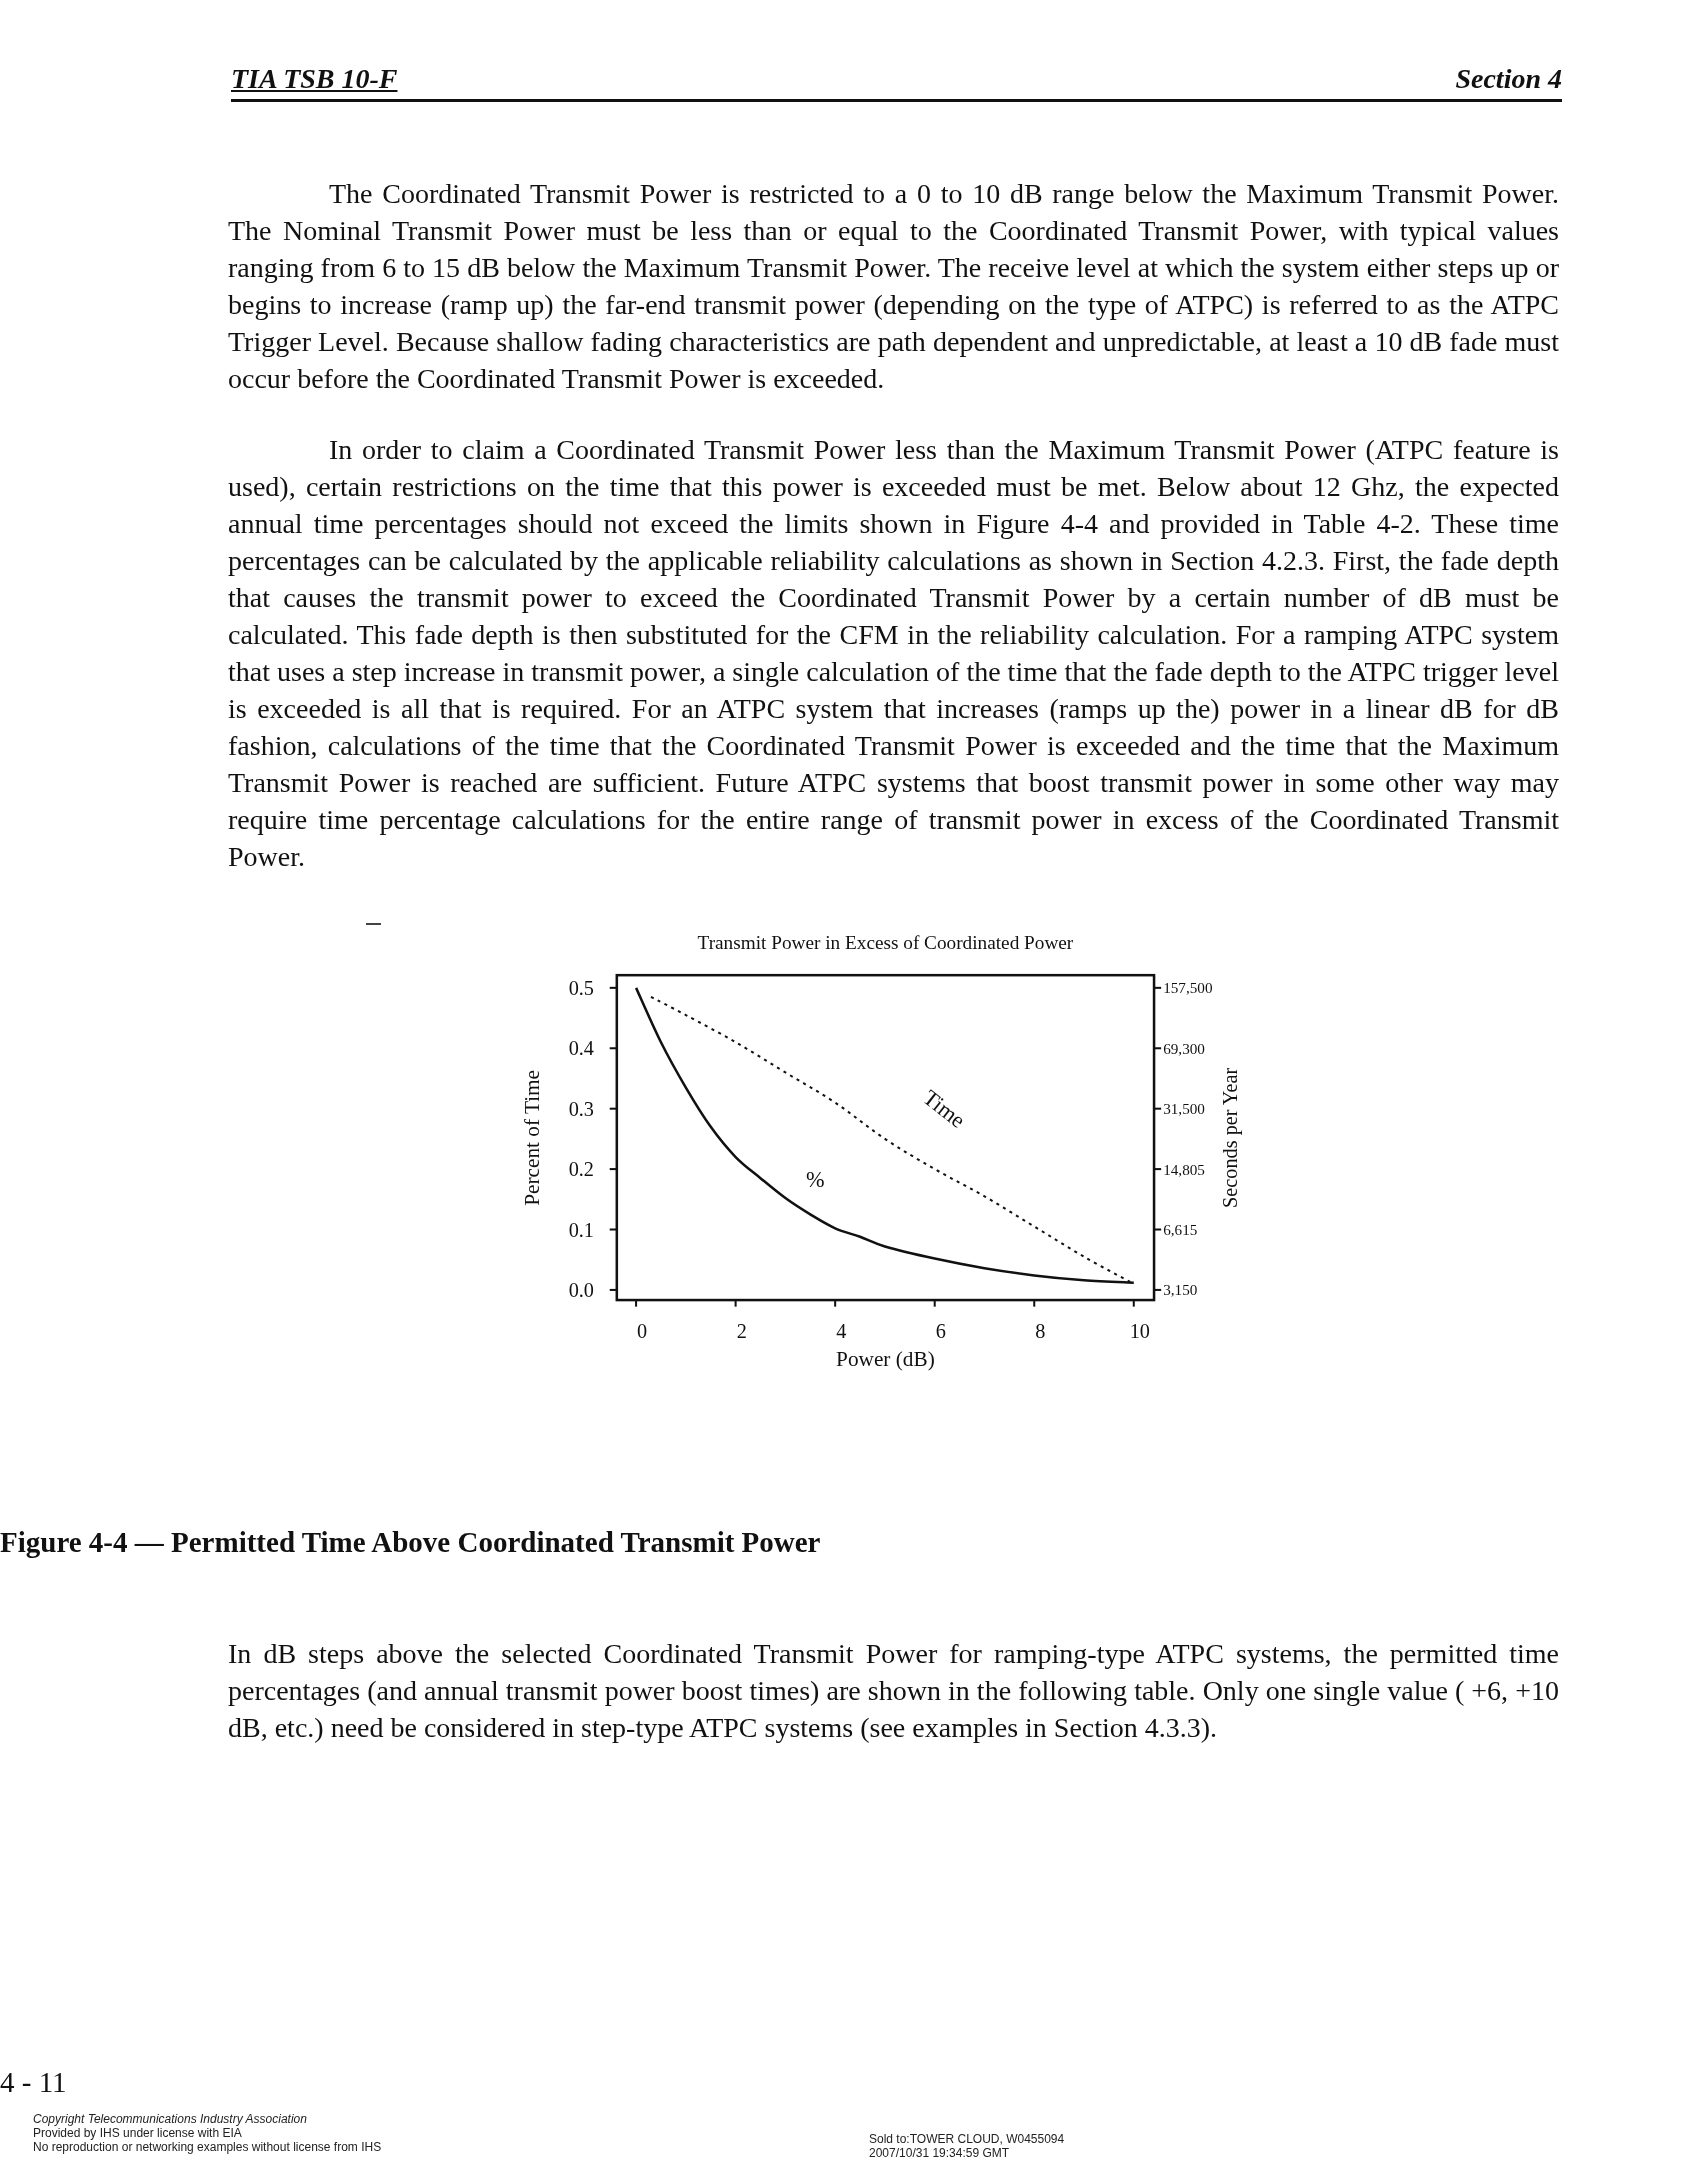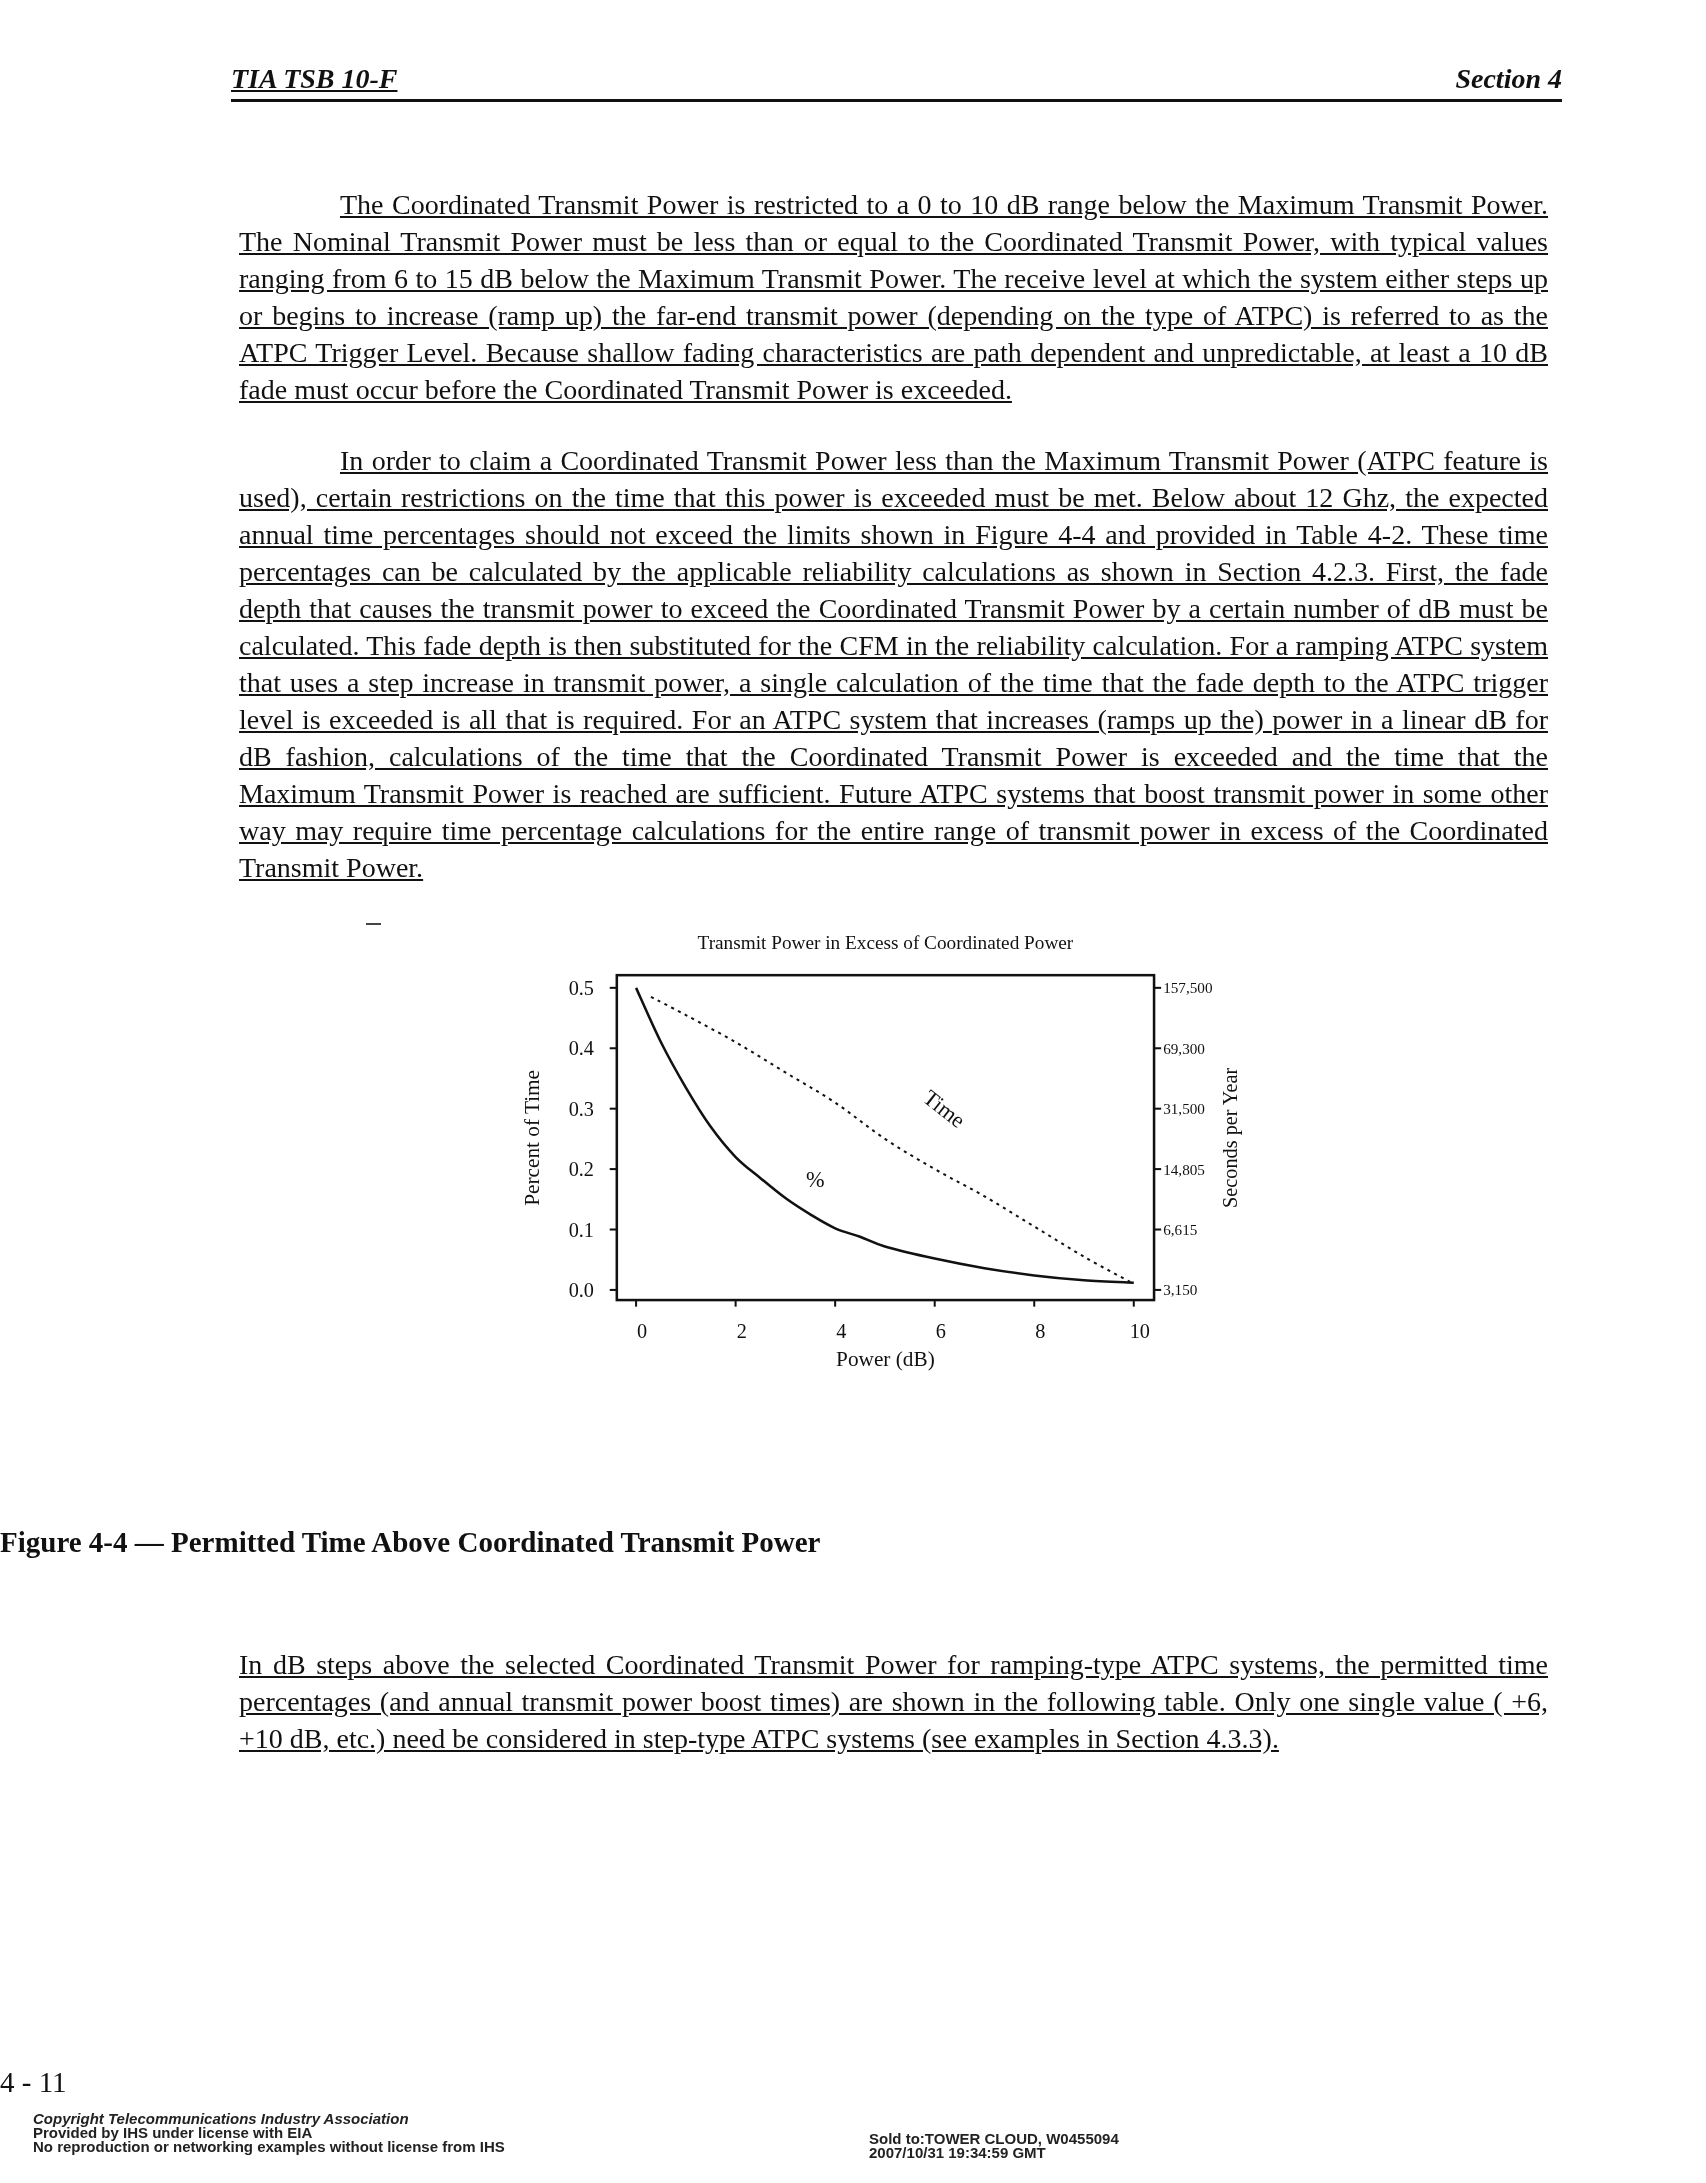--- a/index.html
+++ b/index.html
@@ -4,25 +4,25 @@
 <style>
   html, body { margin:0; padding:0; background:#ffffff; }
   body { width:1706px; height:2183px; position:relative; overflow:hidden;
          font-family:"Liberation Serif","DejaVu Serif",serif; color:#111; }
   .abs { position:absolute; }
   .hdr { top:63px; font-size:28px; font-weight:bold;font-style:italic; }
   .hdr-left { left:231px; text-decoration:underline; }
   .hdr-right { right:144px; }
   .hdr-rule { left:231px; right:144px; top:99px; height:2.5px; background:#111; }
   .para { left:228px; width:1331px; font-size:28px; line-height:37px; text-align:justify; }
-  .para p { margin:11px; text-indent:101px;text-decoration:underline; }
+  .para p { margin:0; text-indent:101px; }
   .para.noindent p { text-indent:0; }
   .caption { top:1526px; left:0; width:1706px; font-size:29px; font-weight:bold; }
   .pagenum { top:2066px; left:0; width:1706px; text-align:left; font-size:29px; }
-  .foot { font-family:"Liberation Sans","DejaVu Sans",sans-serif; font-size:15px; line-height:14px; color:#222;font-weight:bold; }
+  .foot { font-family:"Liberation Sans","DejaVu Sans",sans-serif; font-size:12px; line-height:14px; color:#222; }
   .dash { left:366px; top:923px; width:15px; height:1.5px; background:#444; }
   svg text { font-family:"Liberation Serif","DejaVu Serif",serif; fill:#111; }
 </style>
 </head>
 <body>
 
 <div class="abs hdr hdr-left">TIA TSB 10-F</div>
 <div class="abs hdr hdr-right">Section 4</div>
 <div class="abs hdr-rule"></div>
 

